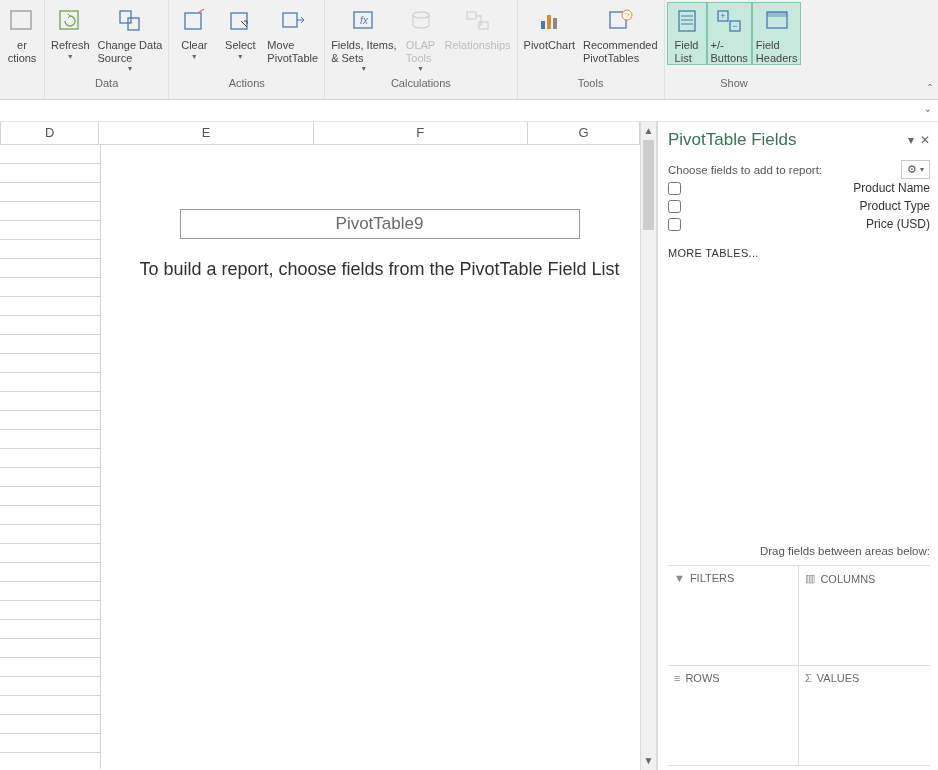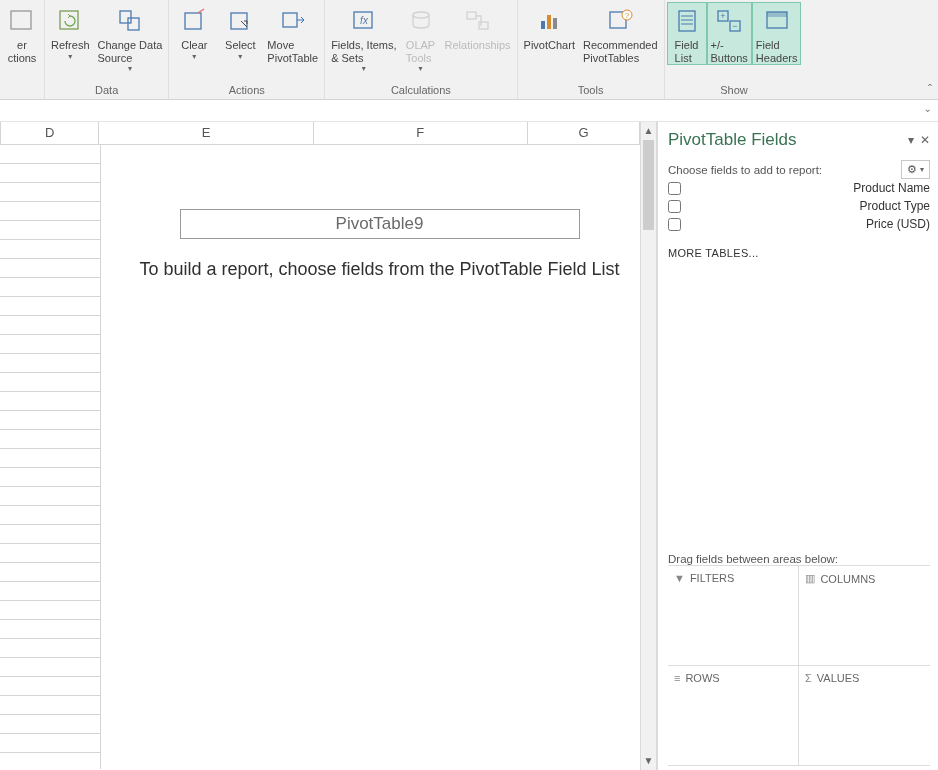--- a/index.html
+++ b/index.html
@@ -2,21 +2,21 @@
 <html><head>
 <meta charset="utf-8">
 <style>
   * { box-sizing: border-box; margin: 0; padding: 0; font-family: "Segoe UI", Tahoma, sans-serif; }
   body { background: #fff; width: 938px; height: 770px; overflow: hidden; font-size: 12px; color: #444; }
 
   
   .ribbon { background: #f1f1f1; border-bottom: 1px solid #d4d4d4; height: 100px; display: flex; position: relative; }
   .ribbon-group { display: flex; flex-direction: column; align-items: center; border-right: 1px solid #e0e0e0; padding: 2px 2px 0 2px; height: 100%; }
   .ribbon-group-buttons { display: flex; flex: 1; align-items: flex-start; }
-  .ribbon-group-label { font-size: 11px; color: #666; padding: 2px 0 3px 0; text-align: center; width: 100%; }
+  .ribbon-group-label { font-size: 11px; color: #666; padding: 2px 0 10px 0; text-align: center; width: 100%; }
   .ribbon-btn { display: flex; flex-direction: column; align-items: center; justify-content: flex-start; padding: 3px 4px 0 4px; text-align: left; font-size: 11px; color: #444; line-height: 1.15; min-width: 38px; cursor: default; }
   .ribbon-btn.small { min-width: 46px; }
   .ribbon-btn .icon { width: 32px; height: 32px; display: flex; align-items: center; justify-content: center; margin-bottom: 2px; }
   .ribbon-btn .icon svg { width: 28px; height: 28px; }
   .ribbon-btn.dim { color: #bbb; }
   .ribbon-btn.dim svg { opacity: 0.35; }
   .ribbon-btn.active { background: #c7e8dc; border: 1px solid #7fc8ac; padding: 2px 3px 0 3px; }
   .drop { font-size: 8px; color: #666; }
   .ribbon-collapse { position: absolute; right: 6px; bottom: 2px; color: #777; font-size: 12px; cursor: default; }
 
@@ -54,21 +54,21 @@
   .pane-title { font-size: 17px; color: #3a7254; font-weight: normal; }
   .pane-ctrls { display: flex; gap: 6px; color: #666; font-size: 12px; align-items: center; }
   .pane-sub { display: flex; align-items: center; justify-content: space-between; }
   .pane-sub-text { font-size: 11.5px; color: #555; }
   .gear-btn { border: 1px solid #c8c8c8; padding: 2px 5px; font-size: 11px; color: #555; display: flex; align-items: center; gap: 3px; cursor: default; }
   .field-list { margin-bottom: 8px; }
   .field-item { display: flex; align-items: center; gap: 6px; padding: 2px 0; font-size: 12px; color: #333; justify-content: space-between; }
   .field-item input { width: 13px; height: 13px; }
   .more-tables { font-size: 11px; color: #333; margin-top: 6px; letter-spacing: 0.3px; cursor: default; }
   .pane-spacer { flex: 1; }
-  .drag-label { font-size: 11.5px; color: #555; margin: 8px 0 0 0; }
+  .drag-label { font-size: 11.5px; color: #555; margin: 8px 0 8px 0; text-align: right; }
   .areas { display: grid; grid-template-columns: 1fr 1fr; grid-template-rows: 100px 100px; border-top: 1px solid #ddd; }
   .area { border-right: 1px solid #ddd; border-bottom: 1px solid #ddd; padding: 6px 6px; }
   .area:nth-child(2), .area:nth-child(4) { border-right: none; }
   .area-title { font-size: 11px; color: #666; display: flex; align-items: center; gap: 5px; }
   .area-title .ico { color: #888; font-size: 11px; }
 
   
   .ph-icon { stroke: #7a9e54; stroke-width: 1.3; fill: none; }
   .ph-icon.blue { stroke: #4a7ab0; }
   .ph-icon.gray { stroke: #999; }

